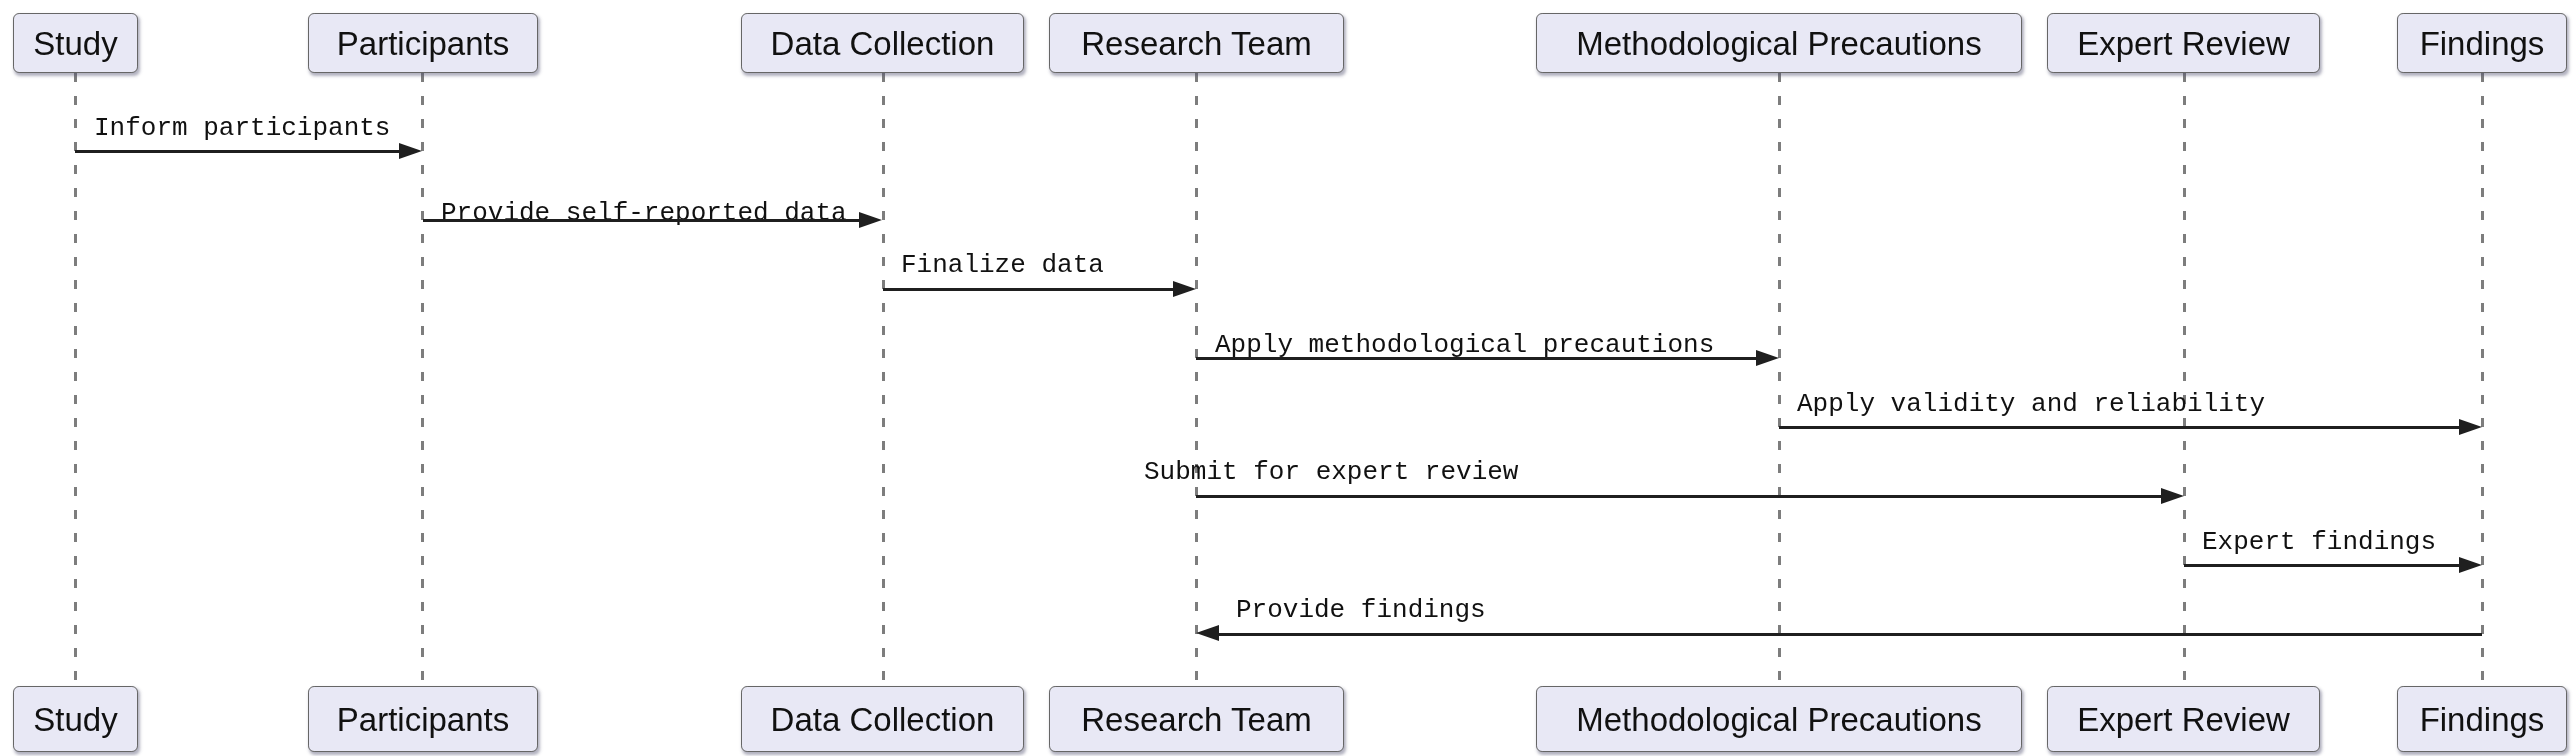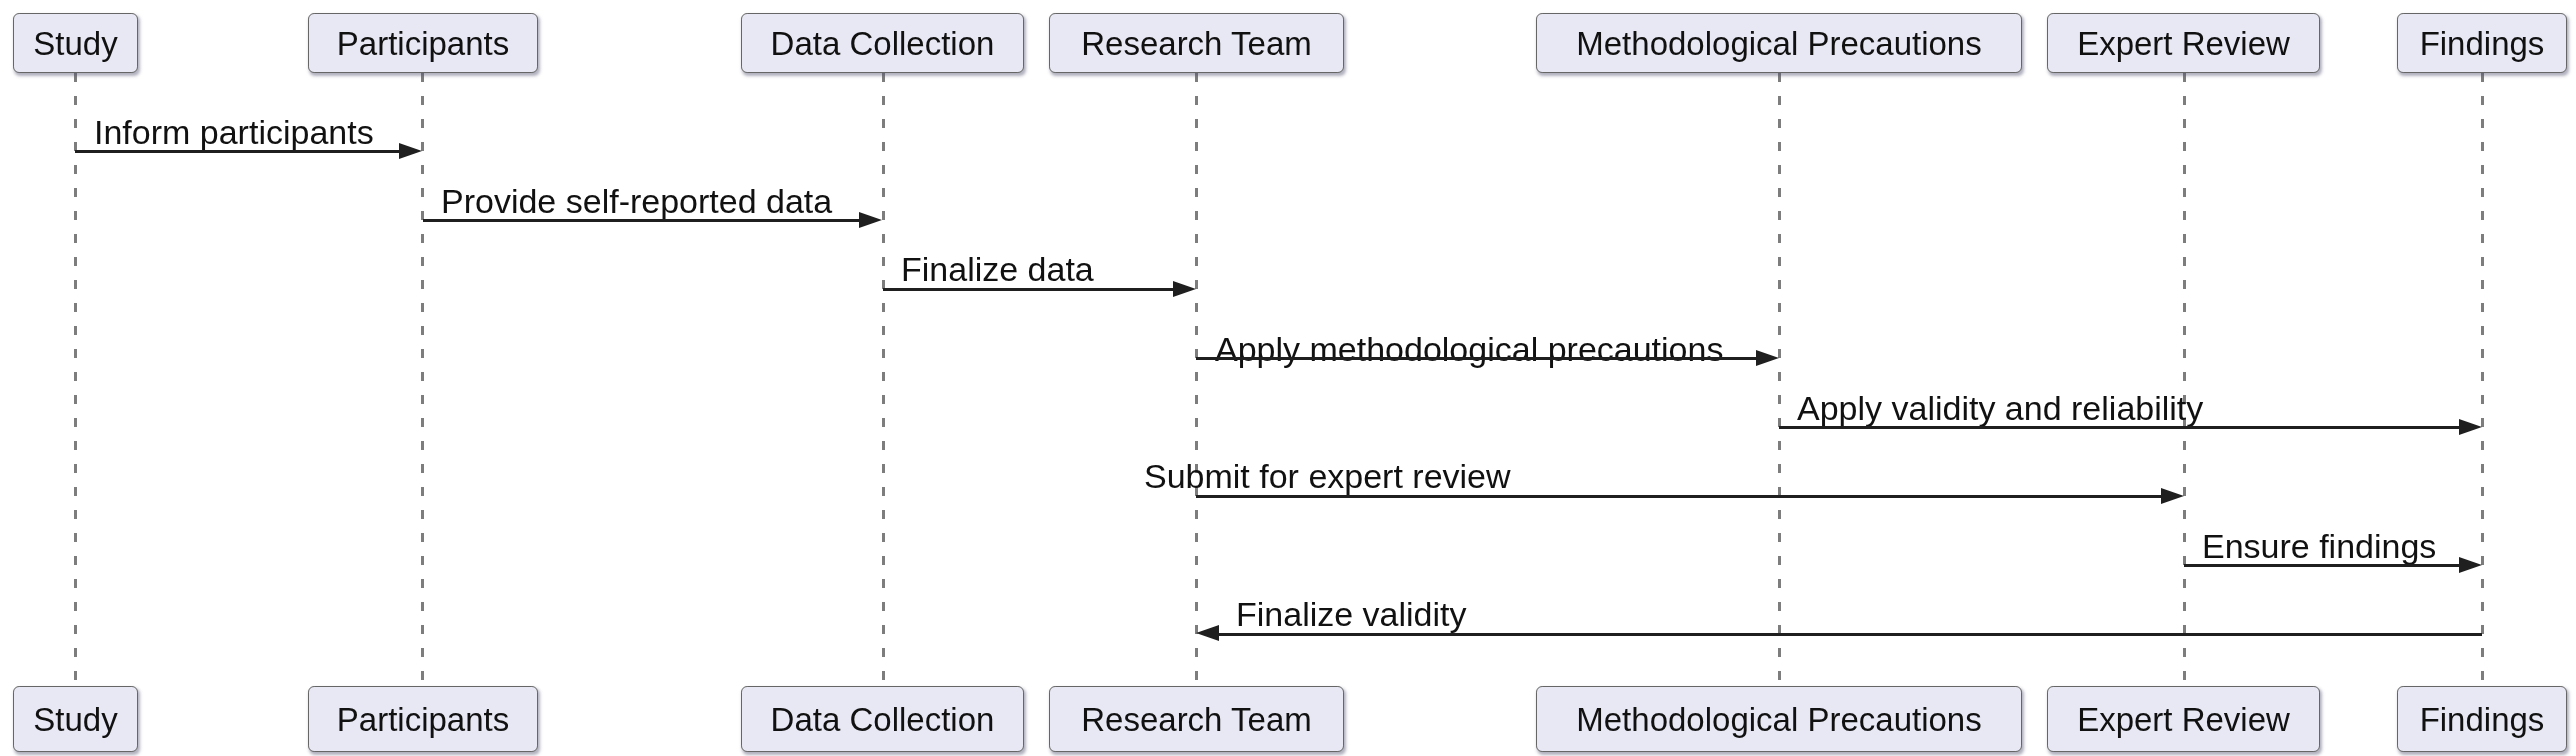--- a/index.html
+++ b/index.html
@@ -41,24 +41,25 @@
     position: absolute;
     width: 2.5px;
     background: repeating-linear-gradient(
       to bottom,
       #7d7d7d 0px, #7d7d7d 9.2px,
       transparent 9.2px, transparent 23px
     );
   }
   .message-label {
     position: absolute;
-    font-size: 34px;
+    font-size: 26px;
     line-height: 1;
     color: #111111;
     white-space: nowrap;
+    font-family: Liberation Mono, monospace;
   }
   .message-line {
     position: absolute;
     height: 2.5px;
     background: #1f1f1f;
   }
   .message-arrowhead {
     position: absolute;
     width: 0;
     height: 0;
@@ -142,21 +143,21 @@
     <span class="actor-label">Findings</span>
   </div>
 
   <div>
     <div class="message-label" style="left: 94px; top: 115px;">Inform participants</div>
     <div class="message-line" style="left: 75px; width: 329px; top: 150px;"></div>
     <div class="message-arrowhead dir-right" style="left: 399px; top: 143px;"></div>
   </div>
 
   <div>
-    <div class="message-label" style="left: 441px; top: 184px;">Provide self-reported data</div>
+    <div class="message-label" style="left: 441px; top: 200px;">Provide self-reported data</div>
     <div class="message-line" style="left: 423px; width: 442px; top: 219px;"></div>
     <div class="message-arrowhead dir-right" style="left: 859px; top: 212px;"></div>
   </div>
 
   <div>
     <div class="message-label" style="left: 901px; top: 252px;">Finalize data</div>
     <div class="message-line" style="left: 883px; width: 295px; top: 288px;"></div>
     <div class="message-arrowhead dir-right" style="left: 1173px; top: 281px;"></div>
   </div>
 
@@ -172,24 +173,24 @@
     <div class="message-arrowhead dir-right" style="left: 2459px; top: 419px;"></div>
   </div>
 
   <div>
     <div class="message-label" style="left: 1144px; top: 459px;">Submit for expert review</div>
     <div class="message-line" style="left: 1196px; width: 969px; top: 495px;"></div>
     <div class="message-arrowhead dir-right" style="left: 2161px; top: 488px;"></div>
   </div>
 
   <div>
-    <div class="message-label" style="left: 2202px; top: 529px;">Ensure findings</div>
+    <div class="message-label" style="left: 2202px; top: 529px;">Expert findings</div>
     <div class="message-line" style="left: 2184px; width: 280px; top: 564px;"></div>
     <div class="message-arrowhead dir-right" style="left: 2459px; top: 557px;"></div>
   </div>
 
   <div>
-    <div class="message-label" style="left: 1236px; top: 597px;">Finalize validity</div>
+    <div class="message-label" style="left: 1236px; top: 597px;">Provide findings</div>
     <div class="message-line" style="left: 1215px; width: 1267px; top: 633px;"></div>
     <div class="message-arrowhead dir-left" style="left: 1196px; top: 625px;"></div>
   </div>
 </div>
 
 
 </body></html>

